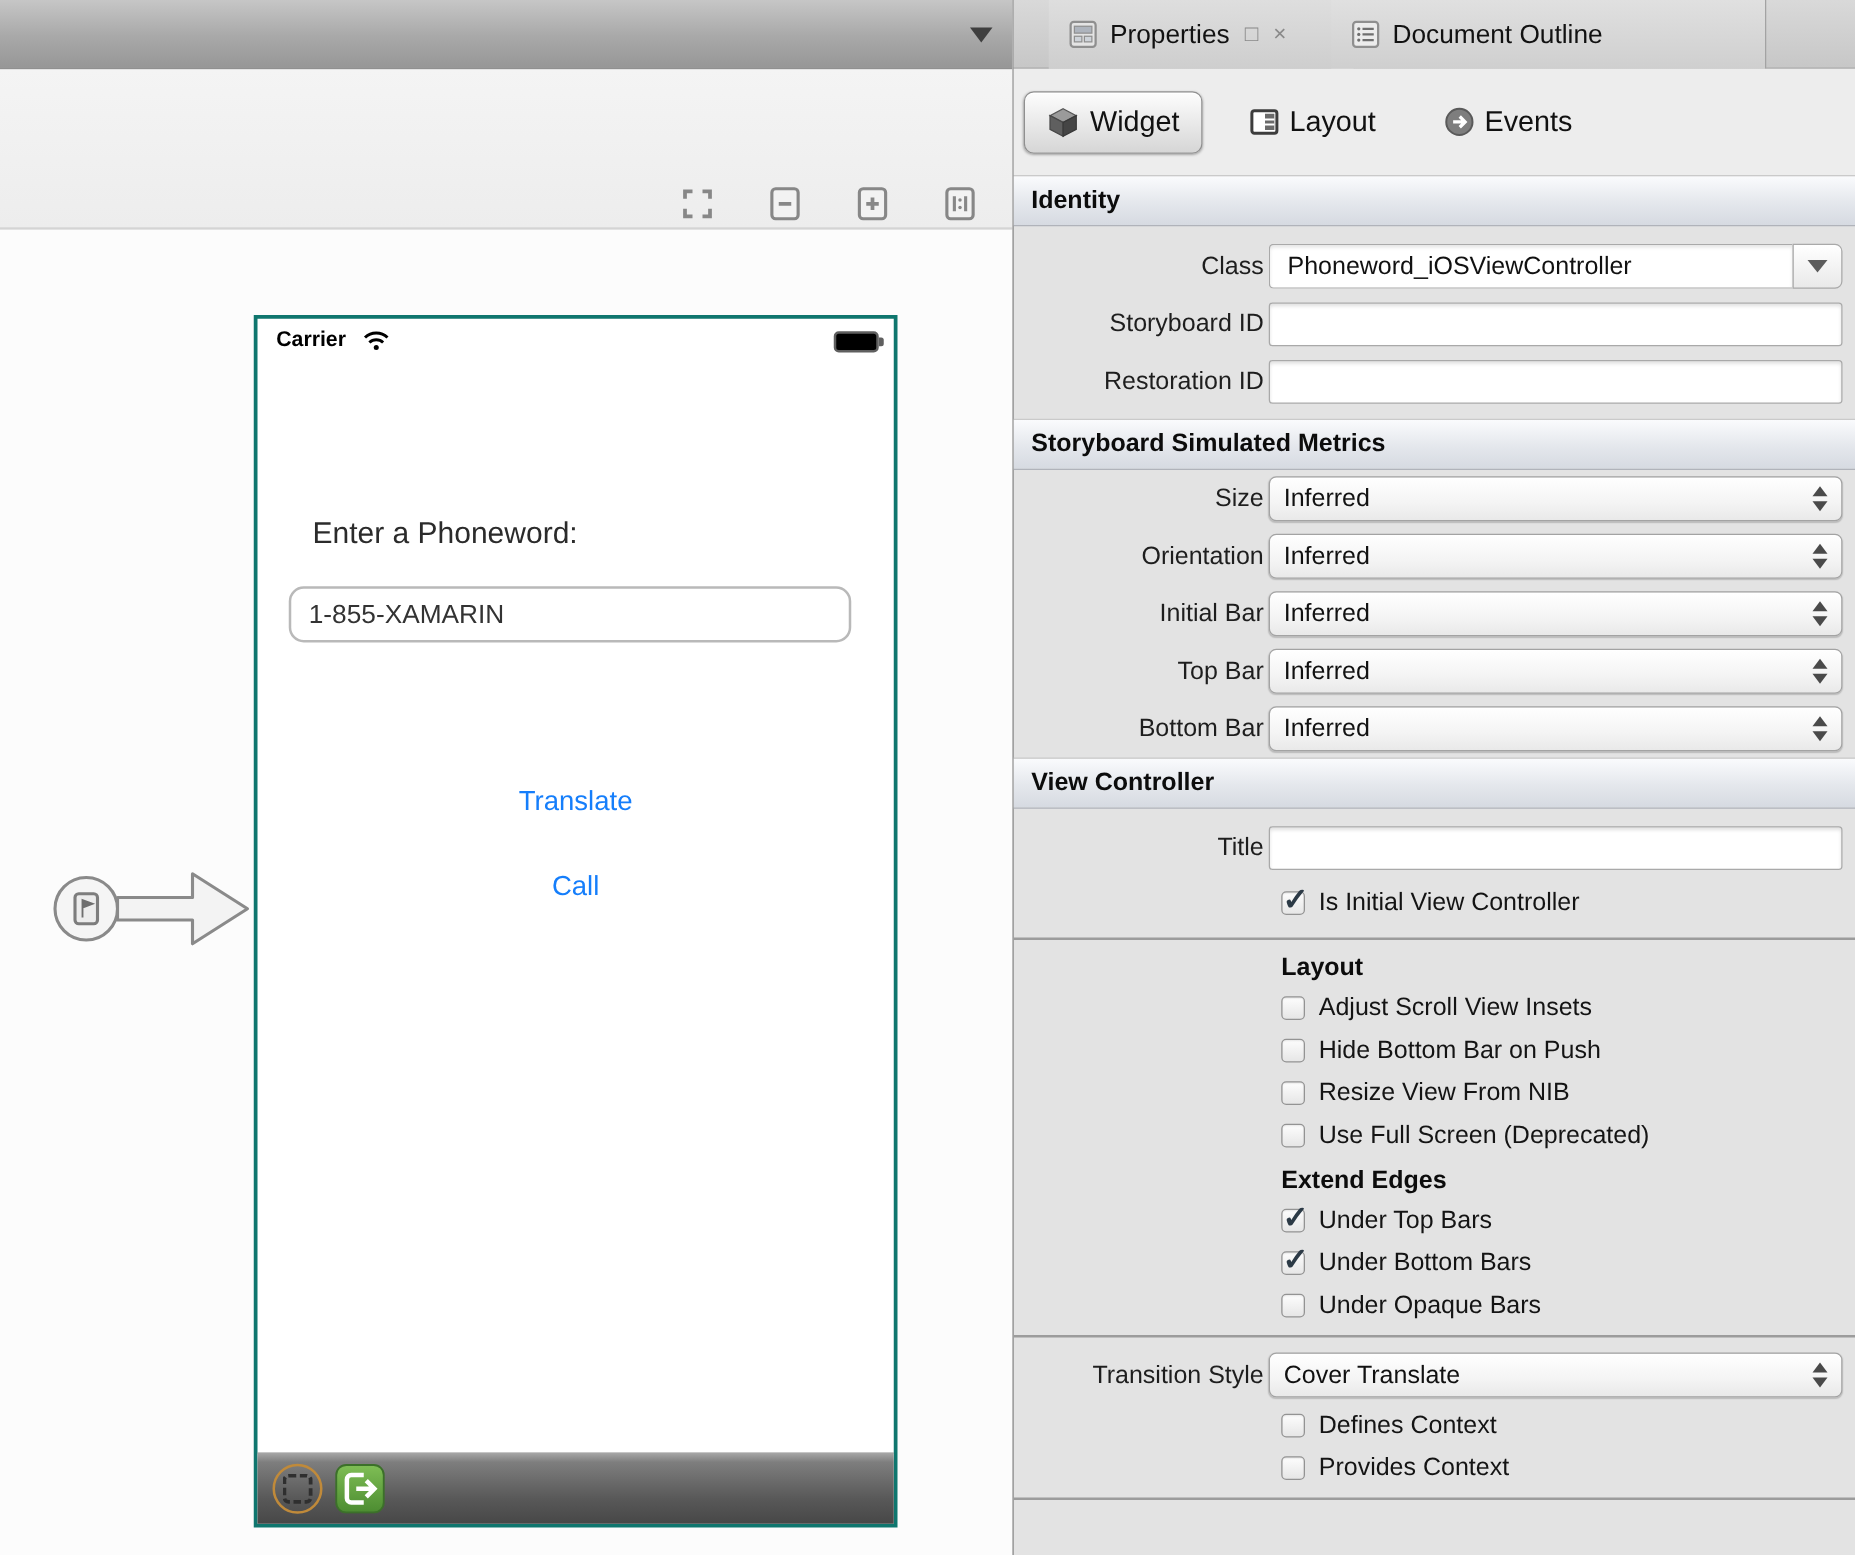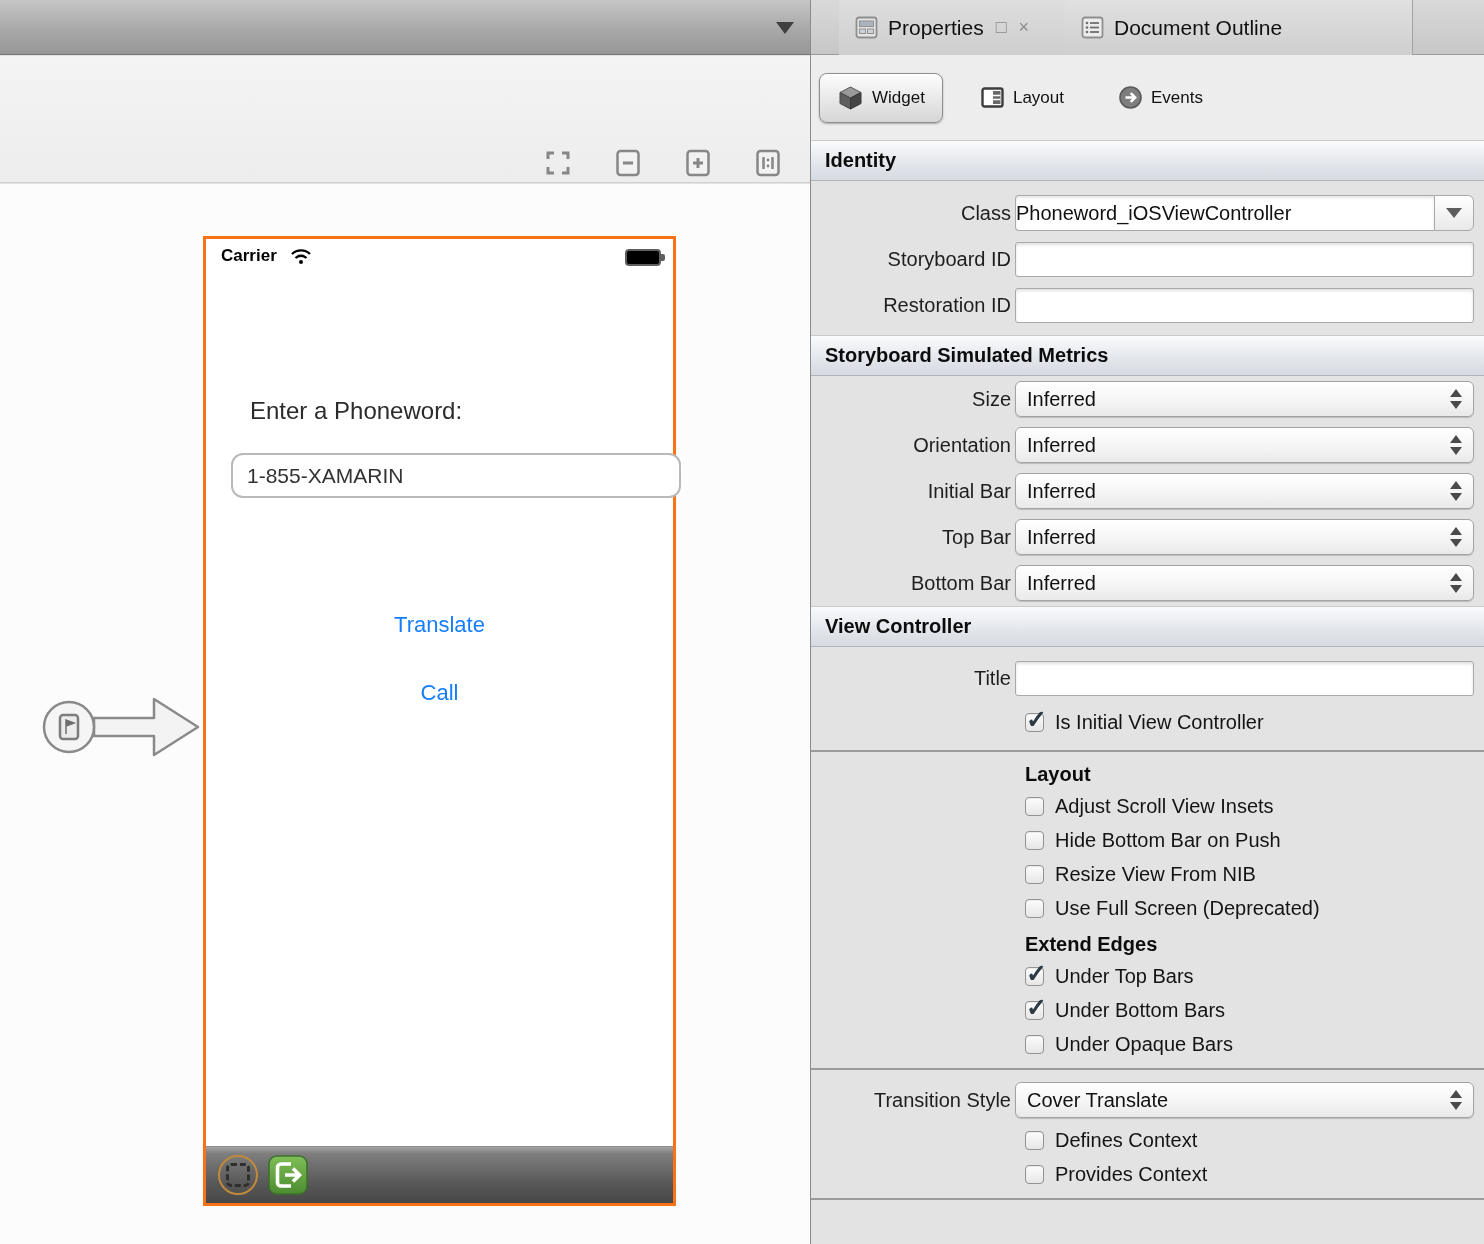--- a/index.html
+++ b/index.html
@@ -19,22 +19,22 @@
     background:linear-gradient(180deg,#f4f4f4,#ededed); border-bottom:1px solid #d0d0d0; }
   .ztool { position:absolute; top:92px; width:30px; height:30px; }
   .zoom-word { position:absolute; top:155px; left:615px; width:90px; text-align:center;
     font-size:17px; font-weight:700; letter-spacing:1px; color:#1c1c1c; }
   #canvas { position:absolute; left:0; top:184px; width:810px; height:1060px; background:#fcfcfc; }
 
   
   .ivc-arrow { position:absolute; left:40px; top:505px; width:162px; height:76px; }
 
   
-  .phone { position:absolute; left:203px; top:52px; width:473px; height:970px;
-    background:#ffffff; border:3px solid #f97316; }
+  .phone { position:absolute; left:203px; top:68px; width:515px; height:970px;
+    background:#ffffff; border:3px solid #0f766e; }
   .statusbar { position:absolute; left:0; top:0; width:100%; height:36px; }
   .carrier { position:absolute; left:15px; top:7px; font-size:17px; font-weight:700; color:#000; }
   .wifi { position:absolute; left:84px; top:9px; }
   .battery { position:absolute; right:12px; top:10px; width:36px; height:17px;
     border:2px solid #5f5f5f; border-radius:4px; background:#000; }
   .battery::after { content:""; position:absolute; right:-6px; top:3px; width:4px; height:7px;
     background:#5f5f5f; border-radius:0 2px 2px 0; }
   .prompt { position:absolute; left:44px; top:158px; font-size:24px; color:#2b2b2b; }
   .phonefield { position:absolute; left:25px; top:214px; width:450px; height:45px;
     border:2px solid #b9b9b9; border-radius:12px; background:#fff;
@@ -59,21 +59,21 @@
   .tab { position:absolute; top:0; height:55px; display:flex; align-items:center; gap:10px;
     padding:0 16px; font-size:21px; color:#111; }
   .tab-props { left:0; width:245px; border-right:1px solid #a3a3a3;
     background:linear-gradient(180deg,#dedede,#cecece);margin-left:28px; }
   .tab-doc { left:254px; width:348px; border-right:1px solid #a3a3a3;
     background:linear-gradient(180deg,#e0e0e0,#cfcfcf); }
   .tab-ctrl { font-size:18px; color:#8a8a8a; margin-left:2px; }
   .subtoolbar { position:relative; height:85px; background:#ededed;
     display:flex; align-items:center; gap:0; }
   .mode-btn { display:inline-flex; align-items:center; gap:8px; height:50px;
-    padding:0 17px; margin-left:8px; font-size:17px; color:#111; }
+    padding:0 17px; margin-left:8px; font-size:23px; color:#111; }
   .mode-btn.selected { border:1px solid #8f8f8f; border-radius:8px;
     background:linear-gradient(180deg,#fdfdfd,#d6d6d6);
     box-shadow:0 1px 2px rgba(0,0,0,.3), inset 0 1px 0 #fff; }
   .mode-btn.plain { margin-left:20px; }
 
   .section-header { height:41px; display:flex; align-items:center; padding-left:14px;
     font-size:20px; font-weight:700; color:#0c0c0c;
     background:linear-gradient(180deg,#fafbfd 0%,#e4e7ec 55%,#d6dae1 100%);
     border-top:1px solid #cacaca; border-bottom:1px solid #b0b3ba; }
 
@@ -81,21 +81,21 @@
   .prow { display:flex; align-items:center; height:46px; }
   .prow .plabel { width:200px; margin-right:4px; text-align:right; font-size:20px; color:#1e1e1e; }
   .prow .pctrl { flex:1; margin-right:10px; display:flex; align-items:center; }
 
   .tfield { width:100%; height:35px; border:1px solid #a9a9a9; border-radius:3px; background:#fff;
     box-shadow:inset 0 2px 3px rgba(0,0,0,.12); font-size:20px; color:#222; padding:0 8px;
     font-family:"Liberation Sans", sans-serif; }
   .combo { width:100%; height:36px; display:flex; }
   .combo .combo-text { flex:1; height:36px; border:1px solid #a9a9a9; border-right:none;
     border-radius:4px 0 0 4px; background:#fff; box-shadow:inset 0 2px 3px rgba(0,0,0,.1);
-    display:flex; align-items:center; padding:0 0; font-size:20px; color:#111; }
+    display:flex; align-items:center; padding:0 14px; font-size:20px; color:#111; }
   .combo .combo-btn { width:40px; height:36px; border:1px solid #a9a9a9; border-radius:0 6px 6px 0;
     background:linear-gradient(180deg,#fff,#e9e9e9); display:flex; align-items:center; justify-content:center; }
   .tri-down { width:0; height:0; border-left:8px solid transparent; border-right:8px solid transparent;
     border-top:10px solid #5c5c5c; }
 
   .dropdown { position:relative; width:100%; height:36px; border:1px solid #a3a3a3; border-radius:6px;
     background:linear-gradient(180deg,#ffffff 0%,#f4f4f4 60%,#e9e9e9 100%);
     box-shadow:0 1px 1px rgba(0,0,0,.18), inset 0 1px 0 #fff;
     display:flex; align-items:center; padding:0 34px 0 11px; font-size:20px; color:#111; }
   .stepper { position:absolute; right:11px; top:7px; display:flex; flex-direction:column; align-items:center; }

